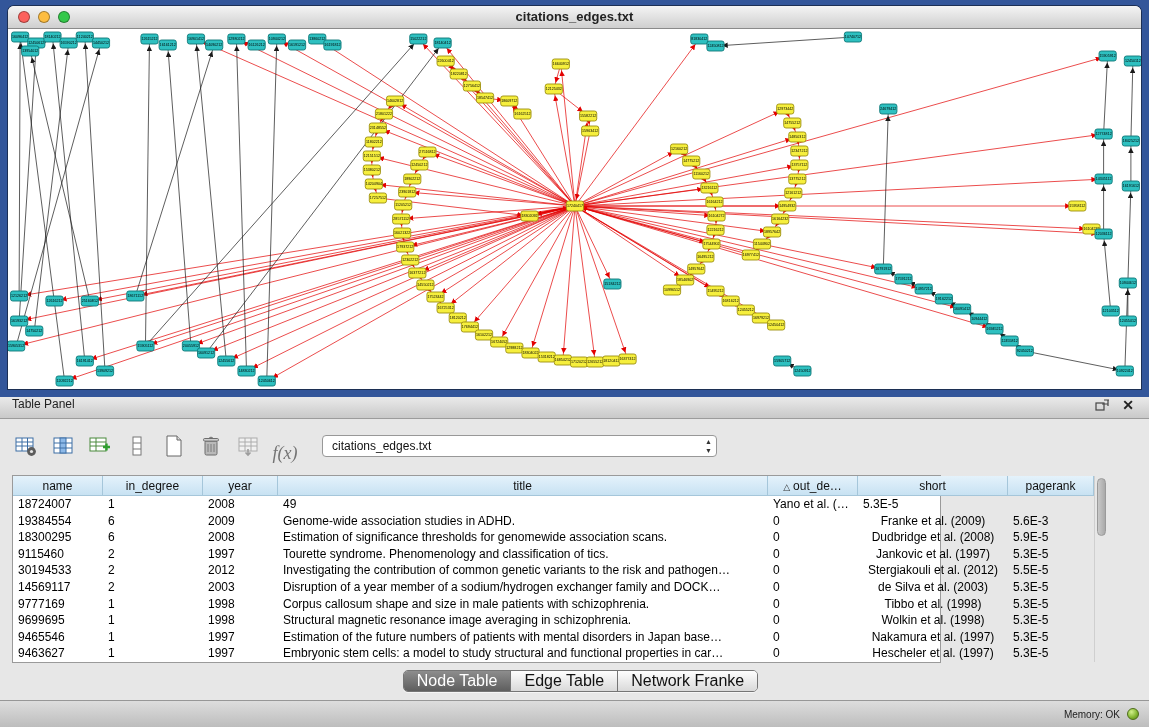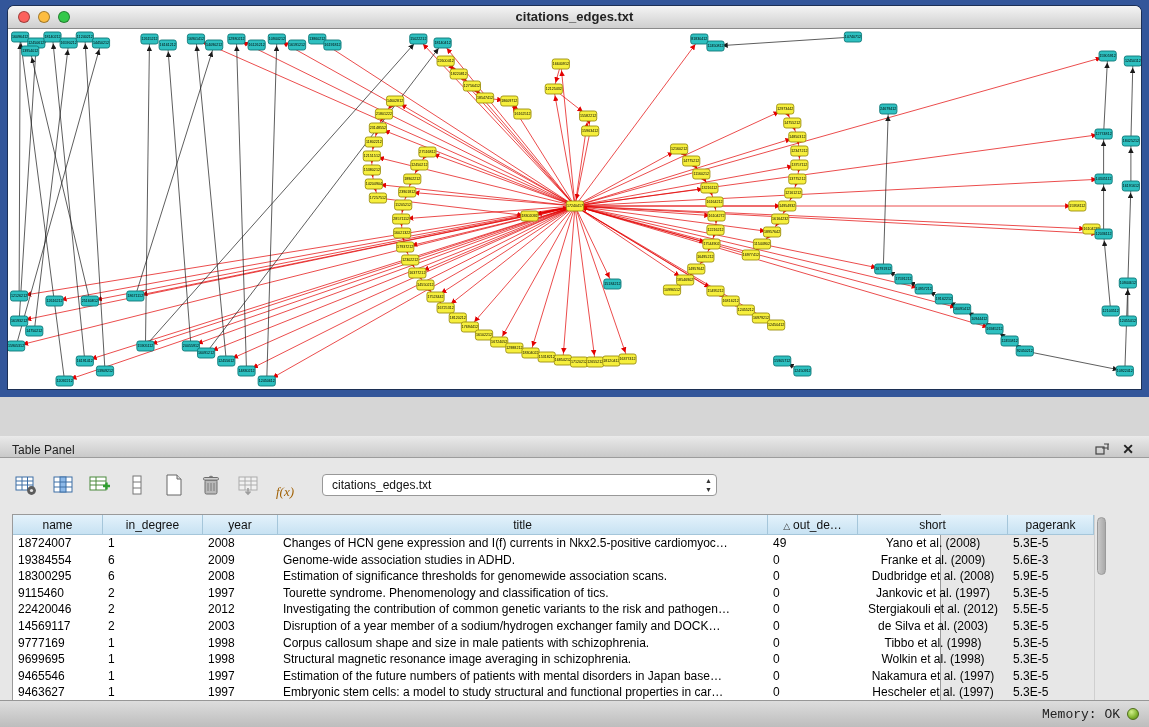--- a/index.html
+++ b/index.html
@@ -13,30 +13,30 @@
   .titlebar { position:relative; height:23px; background:linear-gradient(#f4f4f4,#cfcfcf);
     border-bottom:1px solid #8a8a8a; text-align:center; line-height:22px;
     font-size:13px; font-weight:bold; color:#222; }
   .lights { position:absolute; left:10px; top:5px; display:flex; gap:8px; }
   .light { width:12px; height:12px; border-radius:50%; border:1px solid rgba(0,0,0,.35); }
   .canvas { position:absolute; top:23px; left:0; right:0; bottom:0; background:#fff; }
   .canvas svg { width:100%; height:100%; display:block; }
 
   
   .panel-titlebar { height:22px; background:linear-gradient(#eaeaea,#c9c9c9);
-    border-bottom:1px solid #9c9c9c; display:flex; align-items:flex-end; padding:0 12px;
-    font-size:12px; color:#222;margin-top:39px; }
+    border-bottom:1px solid #9c9c9c; display:flex; align-items:flex-start; padding:0 12px;
+    font-size:12px; color:#222; }
   .panel-titlebar .spacer { flex:1; }
   .pt-icon { width:18px; height:16px; display:flex; align-items:center; justify-content:center; margin-left:8px; }
   .close-x { font-size:14px; font-weight:bold; color:#222; line-height:14px; }
 
   .panel-body { position:relative; background:#e7e7e7; height:281px; padding:10px 0 0 12px; }
   .toolbar { display:flex; align-items:center; height:34px; margin-bottom:12px; gap:9px; }
   .tool-btn { width:28px; height:28px; display:flex; align-items:center; justify-content:center; border-radius:4px; }
-  .fx { font-family:"Liberation Serif", serif; font-style:italic; font-size:13px; color:#a16207;margin-top:14px; }
+  .fx { font-family:"Liberation Serif", serif; font-style:italic; font-size:18px; color:#737373;margin-top:14px; }
   .combo { margin-left:14px; width:395px; height:22px; background:#fff; border:1px solid #989898;
     border-radius:4px; display:flex; align-items:center; padding-left:9px; font-size:12px; color:#111; position:relative; }
   .combo .arrows { position:absolute; right:4px; top:1px; display:flex; flex-direction:column; line-height:9px;
     font-size:7px; color:#333; }
 
   .table-wrap { width:929px; background:#fff; border:1px solid #9a9a9a; display:flex; }
   .table-grid { width:1081px; }
   .thead, .tr { display:grid; grid-template-columns:90px 100px 75px 490px 90px 150px 86px; }
   .thead { background:linear-gradient(#e4f2fb,#c6e1f2); }
   .th { height:20px; line-height:20px; text-align:center; font-size:12px; color:#111;
@@ -55,21 +55,21 @@
   .seg { display:flex; border:1px solid #757575; border-radius:5px; overflow:hidden;
     box-shadow:0 1px 0 rgba(255,255,255,.6); }
   .seg-btn { padding:2px 13px; font-size:16px; line-height:16px; color:#111;
     background:linear-gradient(#fefefe,#d9d9d9); border-right:1px solid #757575; }
   .seg-btn:last-child { border-right:none; }
   .seg-btn.selected { background:linear-gradient(#8d8d8d,#5e5e5e); color:#fff; }
 
   .statusbar { position:absolute; left:0; right:0; bottom:0; height:27px;
     background:linear-gradient(#dddddd,#bdbdbd); border-top:1px solid #979797;
     display:flex; align-items:center; justify-content:flex-end; padding:0 10px; gap:7px; }
-  .mem-label { font-size:13px; color:#222;font-family:Liberation Mono, monospace; }
+  .mem-label { font-size:10px; color:#222; }
   .mem-dot { width:12px; height:12px; border-radius:50%;
     background:radial-gradient(circle at 35% 30%, #d2f08b, #7fb32c 60%, #577d1c);
     border:1px solid #4d6d18; }
 </style>
 </head>
 <body>
 
 <div class="network-region">
   <div class="net-window">
     <div class="titlebar">
@@ -914,21 +914,20 @@
           <span class="sort">△</span><span>out_de…</span>
         </div>
         <div class="th">short</div>
         <div class="th">pagerank</div>
       </div>
       <div>
           <div class="tr">
             <div class="td c0">18724007</div>
             <div class="td c1">1</div>
             <div class="td c2">2008</div>
-            <div class="td c3">Changes of HCN gene expression and I(f) currents in Nkx2.5-positive cardiomyoc…</div>
             <div class="td c4">49</div>
             <div class="td c5">Yano et al. (2008)</div>
             <div class="td c6">5.3E-5</div>
           </div>
           <div class="tr">
             <div class="td c0">19384554</div>
             <div class="td c1">6</div>
             <div class="td c2">2009</div>
             <div class="td c3">Genome-wide association studies in ADHD.</div>
             <div class="td c4">0</div>
@@ -947,21 +946,21 @@
           <div class="tr">
             <div class="td c0">9115460</div>
             <div class="td c1">2</div>
             <div class="td c2">1997</div>
             <div class="td c3">Tourette syndrome. Phenomenology and classification of tics.</div>
             <div class="td c4">0</div>
             <div class="td c5">Jankovic et al. (1997)</div>
             <div class="td c6">5.3E-5</div>
           </div>
           <div class="tr">
-            <div class="td c0">22420046</div>
+            <div class="td c0">30194533</div>
             <div class="td c1">2</div>
             <div class="td c2">2012</div>
             <div class="td c3">Investigating the contribution of common genetic variants to the risk and pathogen…</div>
             <div class="td c4">0</div>
             <div class="td c5">Stergiakouli et al. (2012)</div>
             <div class="td c6">5.5E-5</div>
           </div>
           <div class="tr">
             <div class="td c0">14569117</div>
             <div class="td c1">2</div>

